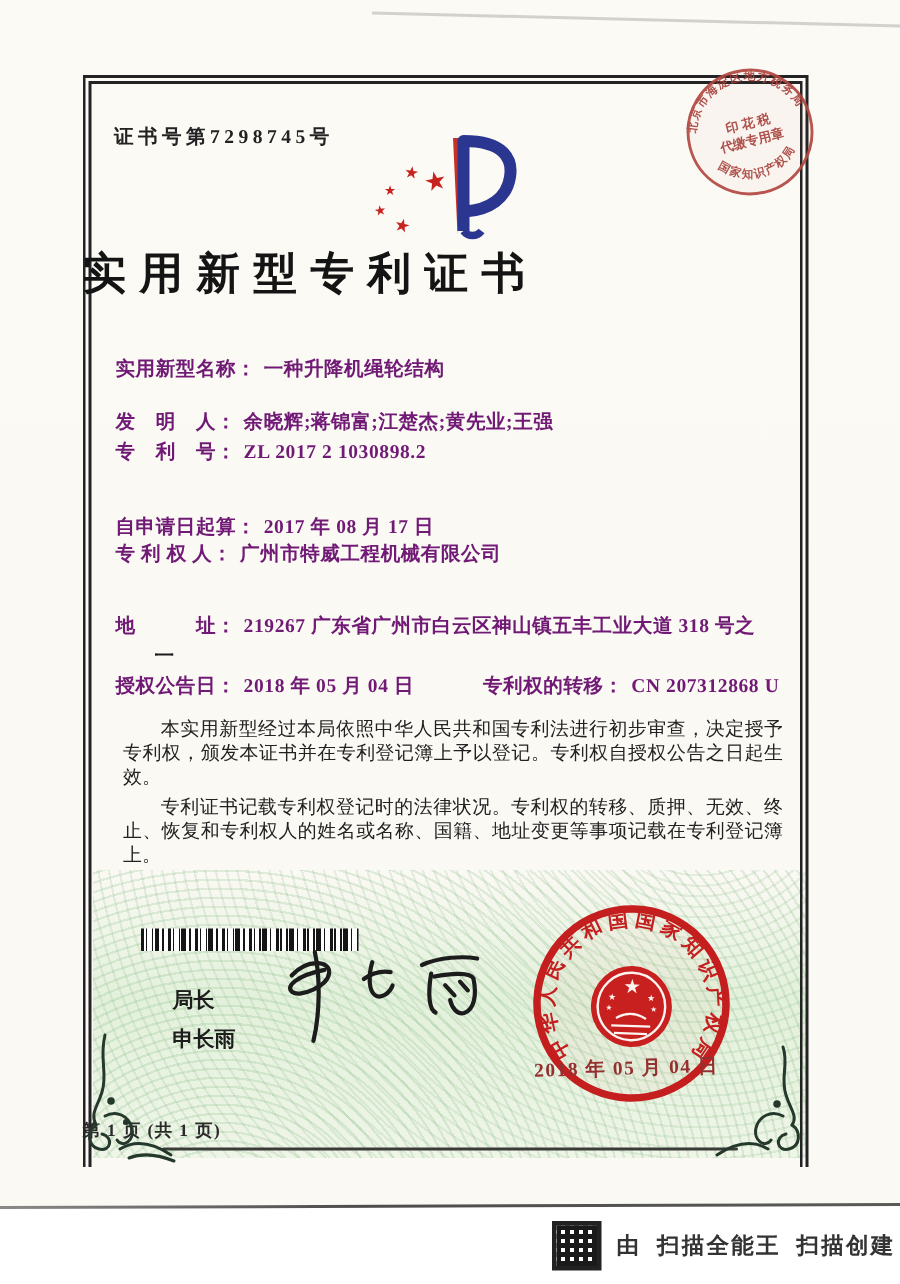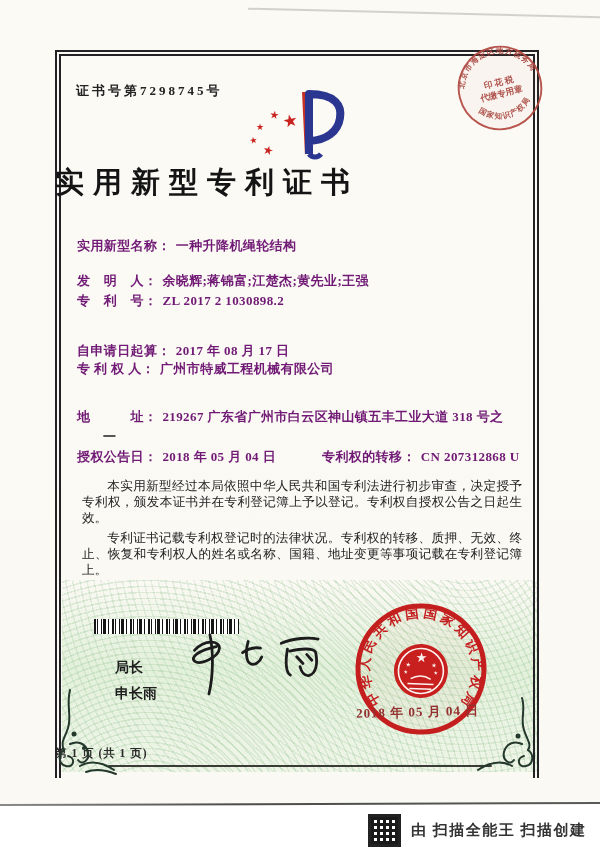--- a/index.html
+++ b/index.html
@@ -79,21 +79,21 @@
   }
   .scan-footer{position:absolute;left:368px;top:814px;display:flex;align-items:center;gap:10px;}
   .qr{
     width:33px;height:33px;border:3px solid #222;box-sizing:border-box;
     background:
       repeating-linear-gradient(0deg,#1a1a1a 0 3px,rgba(0,0,0,0) 3px 6px),
       repeating-linear-gradient(90deg,#1a1a1a 0 3px,#fff 3px 6px);
   }
   .scan-footer .txt{
     font-size:15px;font-weight:700;color:#333;letter-spacing:1.5px;white-space:nowrap;
-    font-family:Liberation Serif, serif;
+    font-family:Liberation Mono, monospace;
     text-align:right;
   }
 </style>
 </head>
 <body>
 
 <div class="paper"></div>
 <div class="scan-line-top"></div>
 <div class="guilloche"></div>
 <div class="frame"></div>

